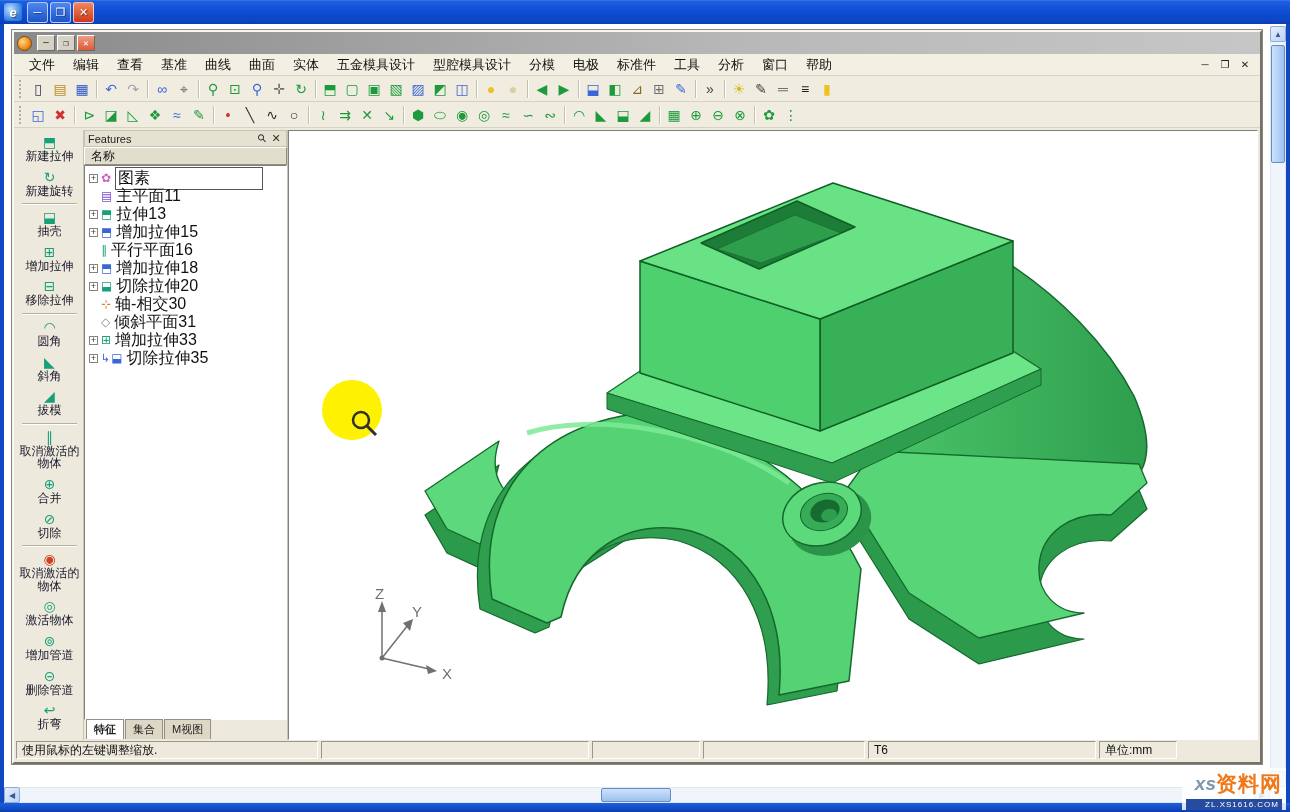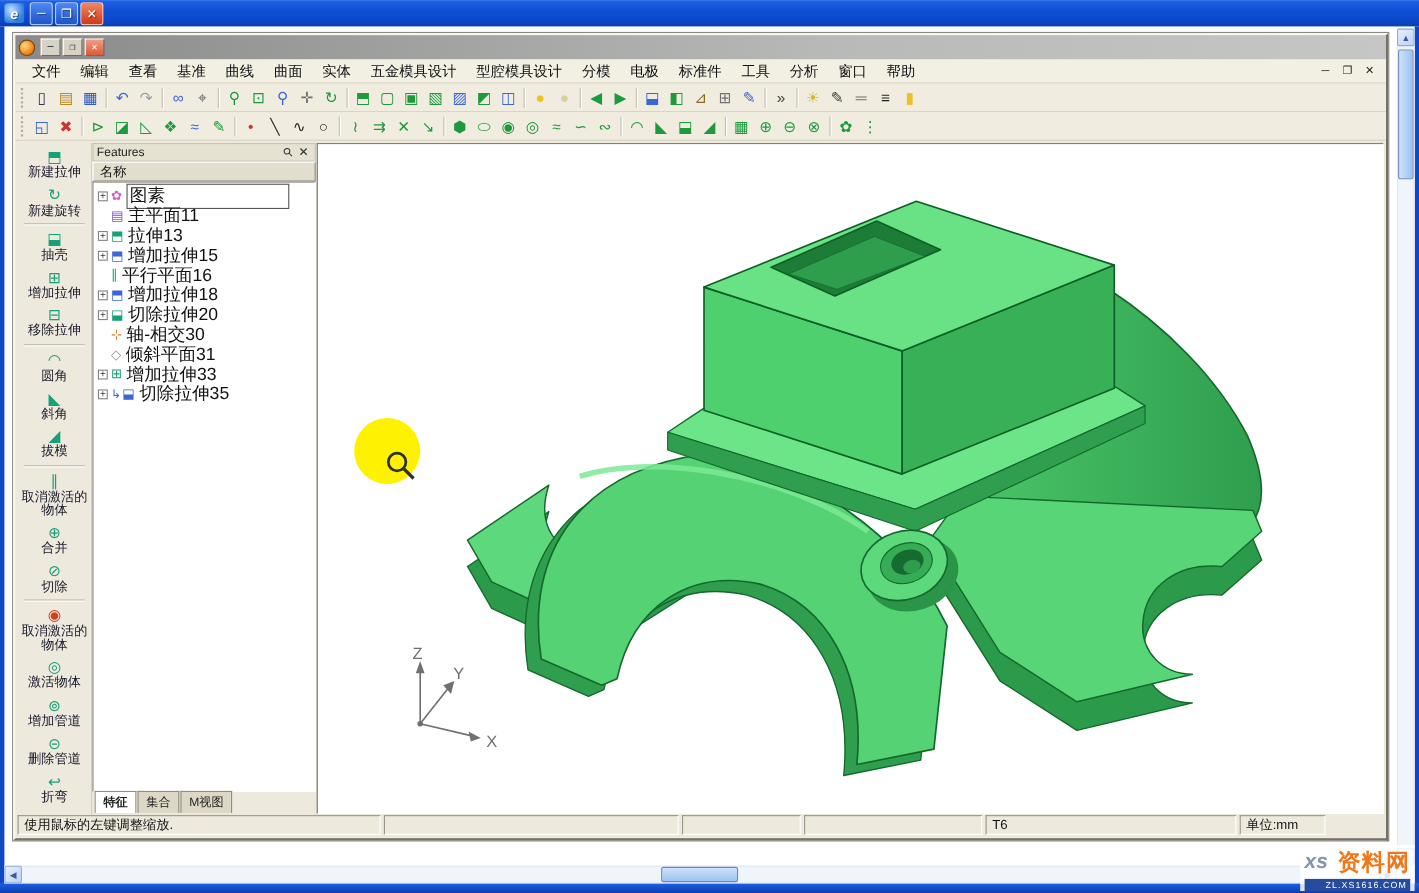--- a/index.html
+++ b/index.html
@@ -96,21 +96,21 @@
     border:1px solid #8cacdc;border-radius:2px;color:#3a5a9a;font-size:8px;display:flex;align-items:center;justify-content:center}
   .vthumb{position:absolute;left:0;top:18px;width:14px;height:118px;background:linear-gradient(90deg,#cde2fc,#9cc1f0);
     border:1px solid #6a8cc0;border-radius:2px}
   .hthumb{position:absolute;left:596px;top:0;width:70px;height:14px;background:linear-gradient(180deg,#cde2fc,#9cc1f0);
     border:1px solid #6a8cc0;border-radius:2px}
   .corner{position:absolute;left:1270px;top:787px;width:16px;height:16px;background:#e8eef8;z-index:45}
 
   
   .watermark{position:absolute;right:4px;bottom:2px;z-index:60;background:rgba(255,255,255,.85);padding:2px 4px 0 4px}
   .wm-row{display:flex;align-items:center}
-  .wm-swirl{width:30px;height:24px;color:#7d95ad;font-size:19px;font-style:italic;font-weight:bold;line-height:24px;text-align:left}
+  .wm-swirl{width:30px;height:24px;color:#7d95ad;font-size:19px;font-style:italic;font-weight:bold;line-height:24px;text-align:right}
   .wm-brand{color:#f07818;font-weight:bold;font-size:21px;letter-spacing:1px}
   .wm-bar{background:#274b9f;color:#fff;font-size:8px;text-align:right;letter-spacing:1px;padding:1px 3px;margin-top:1px}
 </style>
 </head>
 <body>
 
 <div class="ie-titlebar">
   <span class="ie-logo">e</span>
   <span class="ie-btns">
     <span class="ie-btn min"></span>
@@ -583,21 +583,21 @@
         <g>
           <circle cx="63" cy="279" r="30" fill="#FFF200"></circle>
           <circle cx="72" cy="289" r="8" fill="none" stroke="#303030" stroke-width="2.5"></circle>
           <line x1="78" y1="295" x2="87" y2="304" stroke="#303030" stroke-width="3"></line>
         </g>
       </svg>
     </div>
   </div>
 
   <div class="statusbar">
-    <div class="sb-cell" style="width:330px">使用鼠标的左键调整缩放.</div>
+    <div class="sb-cell" style="width:302px">使用鼠标的左键调整缩放.</div>
     <div class="sb-cell" style="width:268px"></div>
     <div class="sb-cell" style="width:108px"></div>
     <div class="sb-cell" style="width:162px"></div>
     <div class="sb-cell" style="width:228px">T6</div>
     <div class="sb-cell" style="width:78px">单位:mm</div>
   </div>
 </div>
 
 <div class="vscroll">
   <div class="scroll-btn" style="left:-1px;top:-1px">▲</div>

